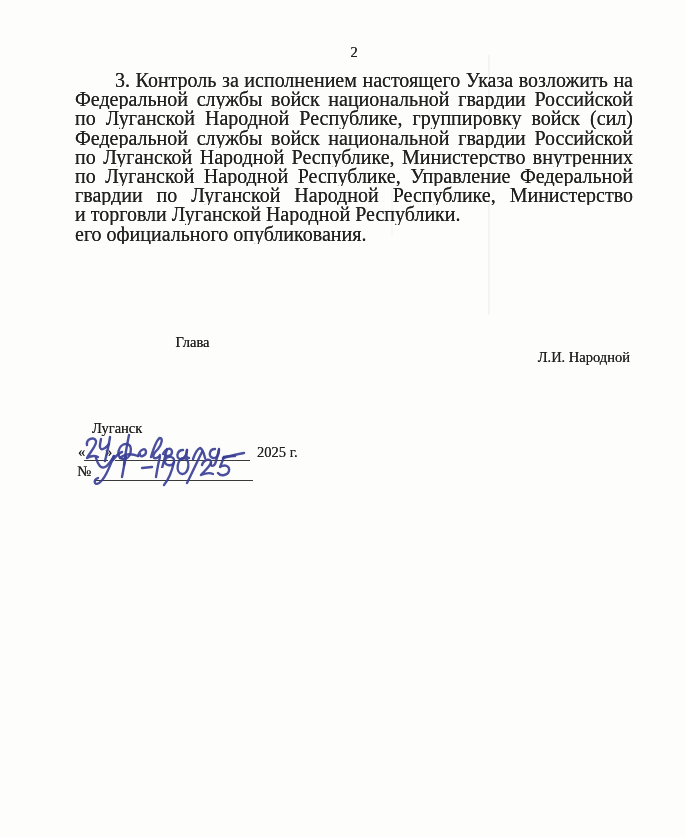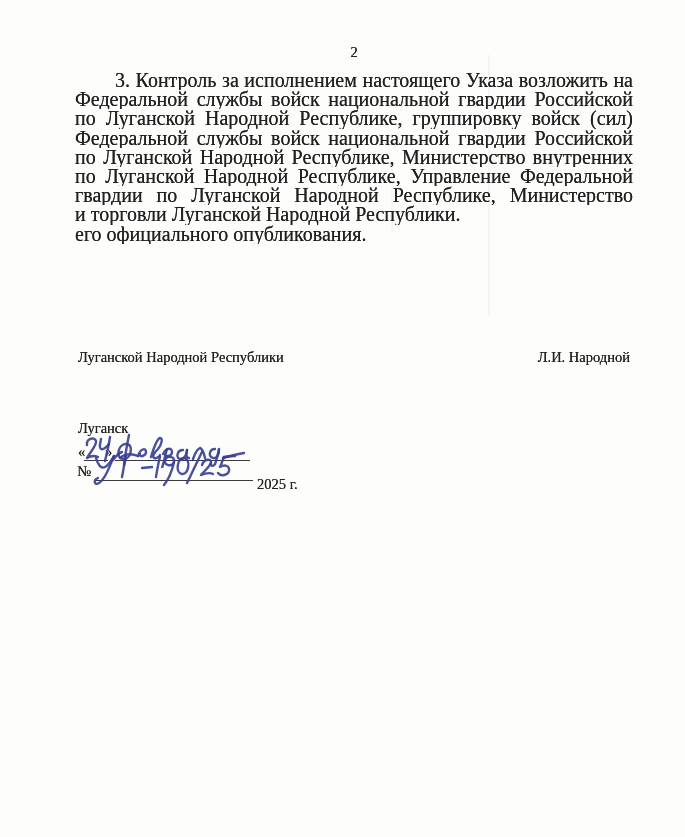--- a/index.html
+++ b/index.html
@@ -47,24 +47,24 @@
   .ln.first { text-indent: 40px; }
   .ln.last  { text-align-last: left; }
   
   .sig-title1 {
     position: absolute; left: 75px; top: 333px; width: 235px;
     text-align: center;
   }
   .sig-title2 { position: absolute; left: 78px; top: 348px; }
   .sig-name   { position: absolute; right: 55px; top: 348px; }
   
-  .city { position: absolute; left: 78px; top: 419px; }
+  .city { position: absolute; left: 92px; top: 419px; }
   .q-open  { position: absolute; left: 78px;  top: 443px; }
   .q-close { position: absolute; left: 105px; top: 443px; }
-  .year    { position: absolute; left: 257px; top: 443px; margin-top: 32px; }
+  .year    { position: absolute; left: 257px; top: 443px; }
   .num-sign{ position: absolute; left: 77px;  top: 462px; }
   .blank-line {
     position: absolute;
     border-bottom: 1px solid #3a3a3a;
     height: 17px;
   }
   .line-day   { left: 84px;  top: 443px; width: 24px; }
   .line-month { left: 115px; top: 443px; width: 135px; }
   .line-number{ left: 95px;  top: 463px; width: 158px; }
   
@@ -105,21 +105,21 @@
     <div class="ln">Федеральной службы войск национальной гвардии Российской Федерации</div>
     <div class="ln">по Луганской Народной Республике, группировку войск (сил) «Восток»</div>
     <div class="ln">Федеральной службы войск национальной гвардии Российской Федерации,</div>
     <div class="ln">по Луганской Народной Республике, Министерство внутренних дел</div>
     <div class="ln">по Луганской Народной Республике, Управление Федеральной налоговой</div>
     <div class="ln">гвардии по Луганской Народной Республике, Министерство промышленности</div>
     <div class="ln last">и торговли Луганской Народной Республики.</div>
     <div class="ln last">его официального опубликования.</div>
   </div>
 
-  <div class="txt sig-title2">Луганской Народной Республики</div>
+  <div class="txt sig-title1">Глава</div>
   <div class="txt sig-name">Л.И. Народной</div>
 
   <div class="txt city">Луганск</div>
 
   <span class="txt q-open">«</span>
   <div class="blank-line line-day"></div>
   <span class="txt q-close">»</span>
   <div class="blank-line line-month"></div>
   <span class="txt year">2025 г.</span>
 

